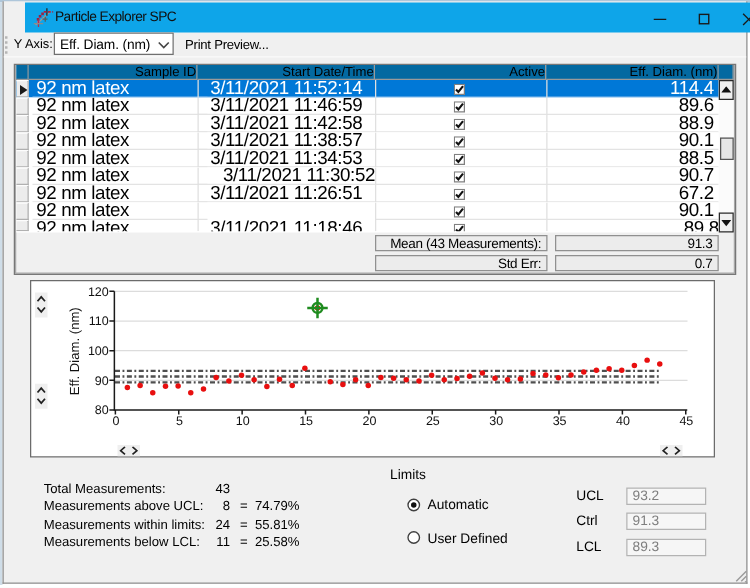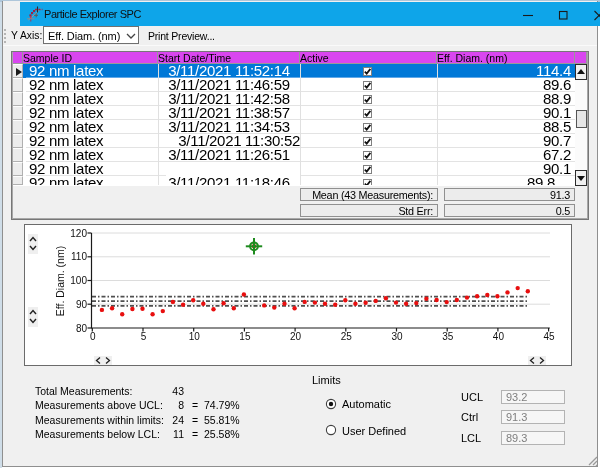--- a/index.html
+++ b/index.html
@@ -3,21 +3,21 @@
 *{margin:0;padding:0;box-sizing:border-box}
 html,body{width:600px;height:470px;overflow:hidden;background:#fff}
 body{font-family:"Liberation Sans",sans-serif;position:relative}
 .abs{position:absolute}
 #topstrip{left:0;top:0;width:600px;height:2px;background:#aec6da}
 #leftstrip{left:0;top:2px;width:2px;height:466px;background:#cfdde8}
 #win{left:2px;top:1px;width:596px;height:466px;background:#f0f0f0;border:1px solid #8f8f8f;border-top:none}
 #title{left:20px;top:2px;width:594px;height:24px;background:#0ea5e9}
 #title .txt{left:24px;top:6px;font-size:11px;letter-spacing:-0.45px;color:#101010}
 #grid{left:11px;top:51px;width:578px;height:169px;background:#f0f0f0;border:1px solid #777;box-shadow:inset 0 0 0 1px #a8a8a8}
-.hcell{top:2px;height:12px;background:#d946ef;border-right:1px solid #9a9a9a;font-size:10.5px;text-align:left;line-height:12px;color:#000;border-bottom:1px solid #9a9a9a}
+.hcell{top:2px;height:12px;background:#0369a1;border-right:1px solid #9a9a9a;font-size:10.5px;text-align:right;line-height:12px;color:#000;border-bottom:1px solid #9a9a9a}
 .row{left:13px;height:14px;font-size:15px;letter-spacing:-0.3px;color:#000;background:#fff;overflow:hidden}
 .cell{position:absolute;top:0;height:14px;line-height:14px;overflow:hidden}
 .rh{left:0;width:10px;background:#ececec;border-right:1px solid #b0b0b0;border-bottom:1px solid #b0b0b0;border-top:1px solid #fdfdfd}
 </style></head><body>
 <div class="abs" id="topstrip"></div>
 <div class="abs" id="leftstrip"></div>
 <div class="abs" id="win"></div>
 <div class="abs" id="title">
     <svg class="abs" style="left:6px;top:4px" width="18" height="18" viewBox="0 0 18 18">
 <line x1="2.5" y1="14" x2="14.5" y2="3" stroke="#9a9a9a" stroke-width="1"></line>
@@ -169,21 +169,21 @@
 <svg class="cell" style="left:350px;top:3px" width="9" height="9">
       <rect x="0.5" y="0.5" width="8" height="8" fill="#fff" stroke="#808080"></rect>
       <polyline points="1.8,4.6 3.7,6.6 7.4,1.9" fill="none" stroke="#111" stroke-width="1.7"></polyline>
     </svg>
 </div>
 <div class="abs row" style="top:176px;width:562px;height:9px;background:#fff;color:#000">
 <div class="cell rh" style="height:9px"></div>
 <div class="cell" style="left:13px;width:140px;border-bottom:1px solid #e3e3e3;padding-left:3px">92 nm latex</div>
 <div class="cell" style="left:145px;width:142px;border-bottom:1px solid #e3e3e3;text-align:center">3/11/2021 11:18:46 AM</div>
 <div class="cell" style="left:287px;width:137px;border-bottom:1px solid #e3e3e3"></div>
-<div class="cell" style="left:424px;width:138px;border-bottom:1px solid #e3e3e3;text-align:right;padding-right:20px">89.8</div>
+<div class="cell" style="left:424px;width:138px;border-bottom:1px solid #e3e3e3;text-align:right;padding-right:0">89.8</div>
 <div class="cell" style="left:145px;width:1px;background:#e0e0e0;height:9px"></div>
 <div class="cell" style="left:287px;width:1px;background:#e0e0e0;height:9px"></div>
 <div class="cell" style="left:424px;width:1px;background:#e0e0e0;height:9px"></div>
 <svg class="cell" style="left:350px;top:3px" width="9" height="9">
       <rect x="0.5" y="0.5" width="8" height="8" fill="#fff" stroke="#808080"></rect>
       <polyline points="1.8,4.6 3.7,6.6 7.4,1.9" fill="none" stroke="#111" stroke-width="1.7"></polyline>
     </svg>
 </div>
 <div class="abs" style="left:575px;top:64px;width:12px;height:122px;background:#fbfbfb"></div>
 <div class="abs" style="left:575px;top:64px;width:12px;height:16px;background:#f0f0f0;border:1px solid #2a2a2a"></div>
@@ -191,21 +191,21 @@
     <polygon points="4,0 8,5 0,5" fill="#111"></polygon>
   </svg>
 <div class="abs" style="left:575px;top:170px;width:12px;height:16px;background:#f0f0f0;border:1px solid #2a2a2a"></div>
 <svg class="abs" style="left:577px;top:176px" width="8" height="6">
     <polygon points="0,0 8,0 4,5" fill="#111"></polygon>
   </svg>
 <div class="abs" style="left:575.5px;top:110px;width:11px;height:18px;background:#e6e6e6;border:1px solid #555"></div>
 <div class="abs" style="left:300px;top:188px;width:138px;height:13px;background:#ececec;border:1px solid #909090;font-size:10.8px;letter-spacing:-0.25px;line-height:12px;text-align:right;padding-right:4px;color:#000">Mean (43 Measurements):</div>
 <div class="abs" style="left:444px;top:188px;width:131px;height:13px;background:#ececec;border:1px solid #909090;font-size:10.8px;letter-spacing:-0.25px;line-height:12px;text-align:right;padding-right:4px;color:#000">91.3</div>
 <div class="abs" style="left:300px;top:204px;width:138px;height:13px;background:#ececec;border:1px solid #909090;font-size:10.8px;letter-spacing:-0.25px;line-height:12px;text-align:right;padding-right:4px;color:#000">Std Err:</div>
-<div class="abs" style="left:444px;top:204px;width:131px;height:13px;background:#ececec;border:1px solid #909090;font-size:10.8px;letter-spacing:-0.25px;line-height:12px;text-align:right;padding-right:4px;color:#000">0.5</div>
+<div class="abs" style="left:444px;top:204px;width:131px;height:13px;background:#ececec;border:1px solid #909090;font-size:10.8px;letter-spacing:-0.25px;line-height:12px;text-align:right;padding-right:4px;color:#000">0.7</div>
 <div class="abs" style="left:24px;top:224px;width:548px;height:142px;background:#fff;border:1px solid #6b6b6b"></div>
 
 <div class="abs" style="left:28px;top:234px;width:10px;height:20px;background:#efefef"></div>
 <svg class="abs" style="left:29px;top:236px" width="8" height="16">
     <polyline points="1,5 4,1.5 7,5" fill="none" stroke="#222" stroke-width="1.4"></polyline>
     <polyline points="1,10 4,13.5 7,10" fill="none" stroke="#222" stroke-width="1.4"></polyline>
   </svg>
 <div class="abs" style="left:28px;top:307px;width:10px;height:20px;background:#efefef"></div>
 <svg class="abs" style="left:29px;top:309px" width="8" height="16">
     <polyline points="1,5 4,1.5 7,5" fill="none" stroke="#222" stroke-width="1.4"></polyline>

